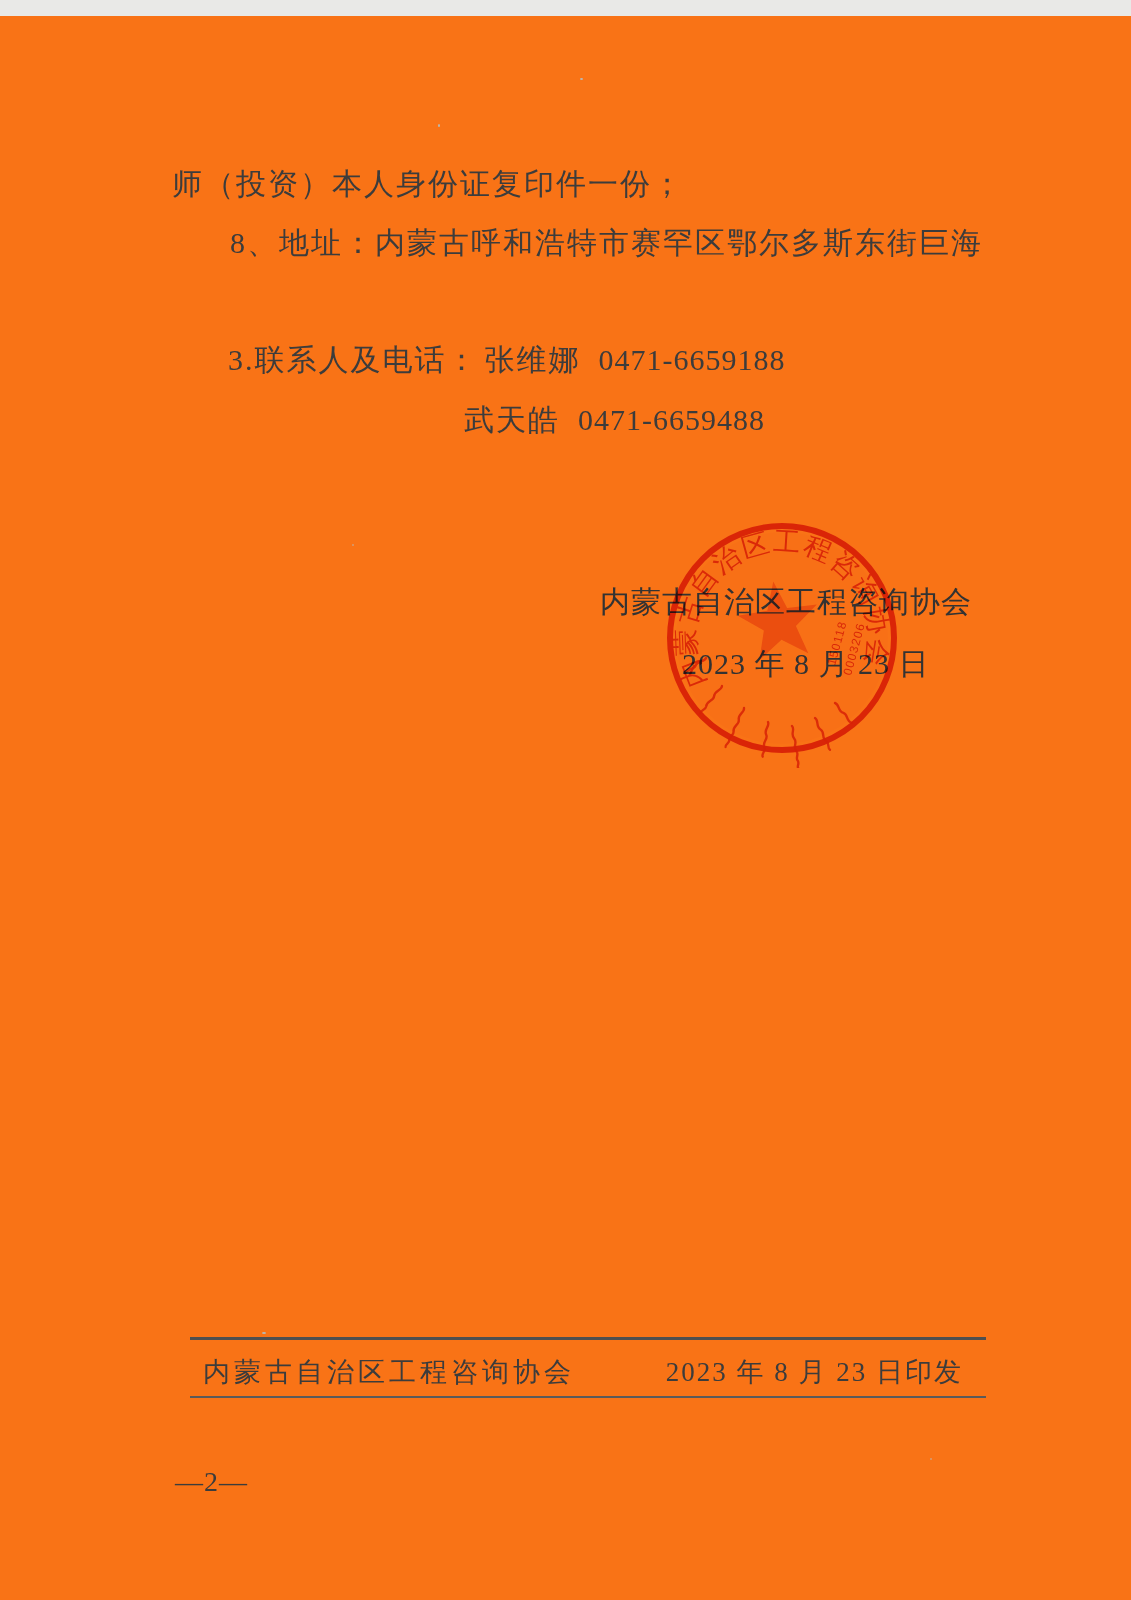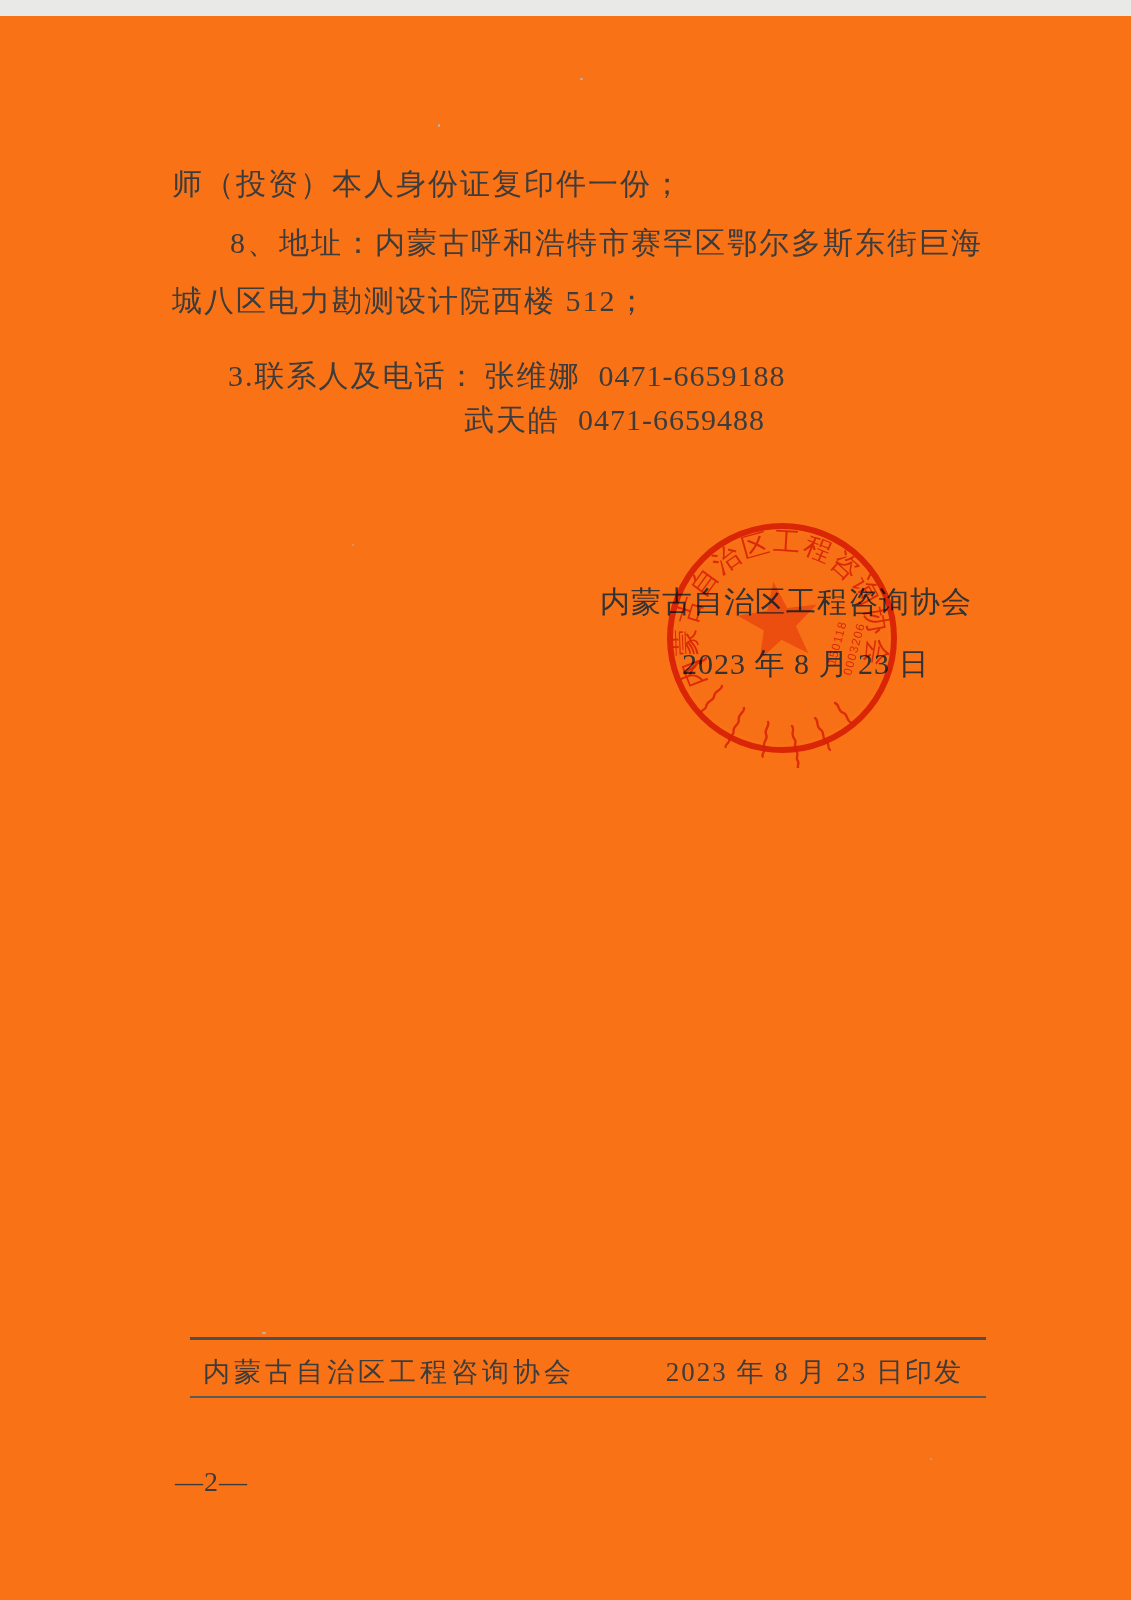--- a/index.html
+++ b/index.html
@@ -40,23 +40,22 @@
   <div class="speck" style="left:580px;top:62px;width:3px;height:2px;"></div>
   <div class="speck" style="left:438px;top:108px;width:2px;height:3px;"></div>
   <div class="speck" style="left:262px;top:1316px;width:4px;height:2px;"></div>
   <div class="speck" style="left:352px;top:528px;width:2px;height:2px;opacity:.6;"></div>
   <div class="speck" style="left:930px;top:1442px;width:2px;height:2px;opacity:.6;"></div>
 
   <div class="abs body-text" style="left:172px;top:148px;">师（投资）本人身份证复印件一份；</div>
 
   <div class="abs body-text" style="left:230px;top:207px;">8、地址：内蒙古呼和浩特市赛罕区鄂尔多斯东街巨海</div>
 
-  <div class="abs body-text" style="left:172px;top:265px;">城八区电力勘测设计院西楼 512；</div>
 
-  <div class="abs body-text" style="left:228px;top:340px;">
+  <div class="abs body-text" style="left:228px;top:324px;">
     <span>3.联系人及电话：</span><span class="gap-sm"></span><span>张维娜</span><span class="gap-md"></span><span class="num">0471-6659188</span>
   </div>
 
   <div class="abs body-text" style="left:464px;top:384px;text-align:right;">
     <span>武天皓</span><span class="gap-md"></span><span class="num">0471-6659488</span>
   </div>
 
   <div class="abs sig-text" style="left:600px;top:566px;">内蒙古自治区工程咨询协会</div>
 
   <div class="abs sig-text" style="left:682px;top:628px;">2023 年 8 月 23 日</div>

